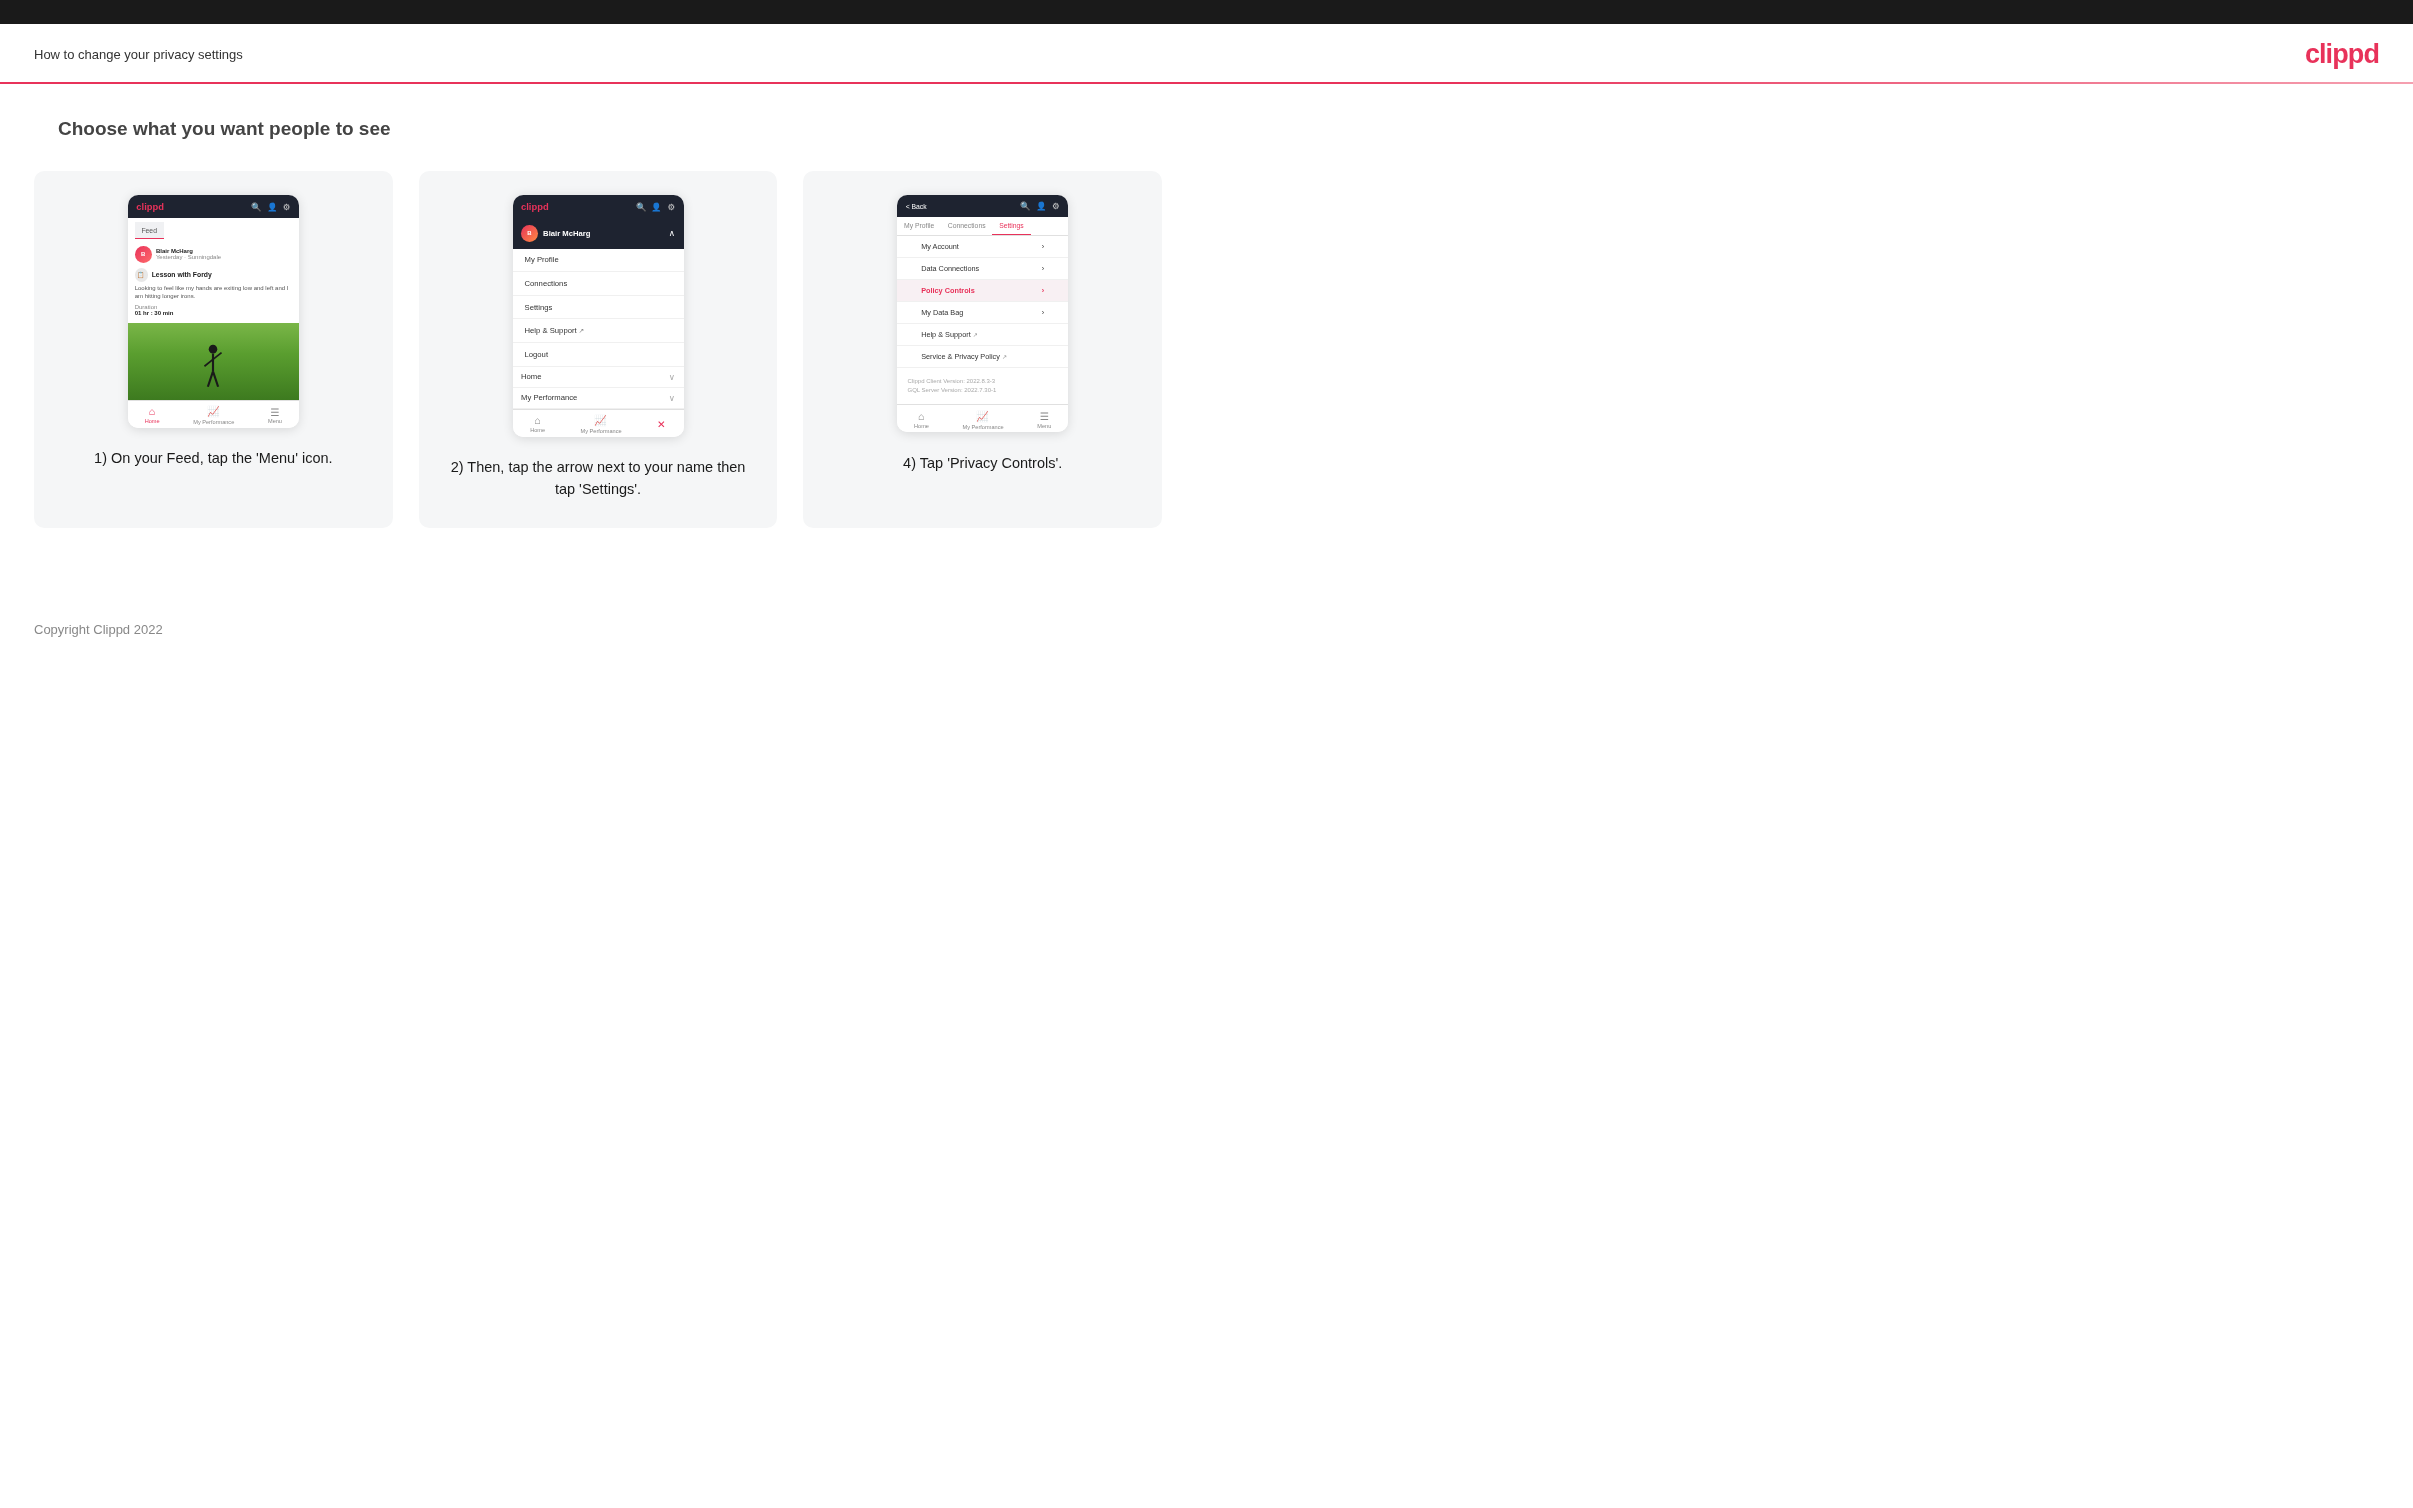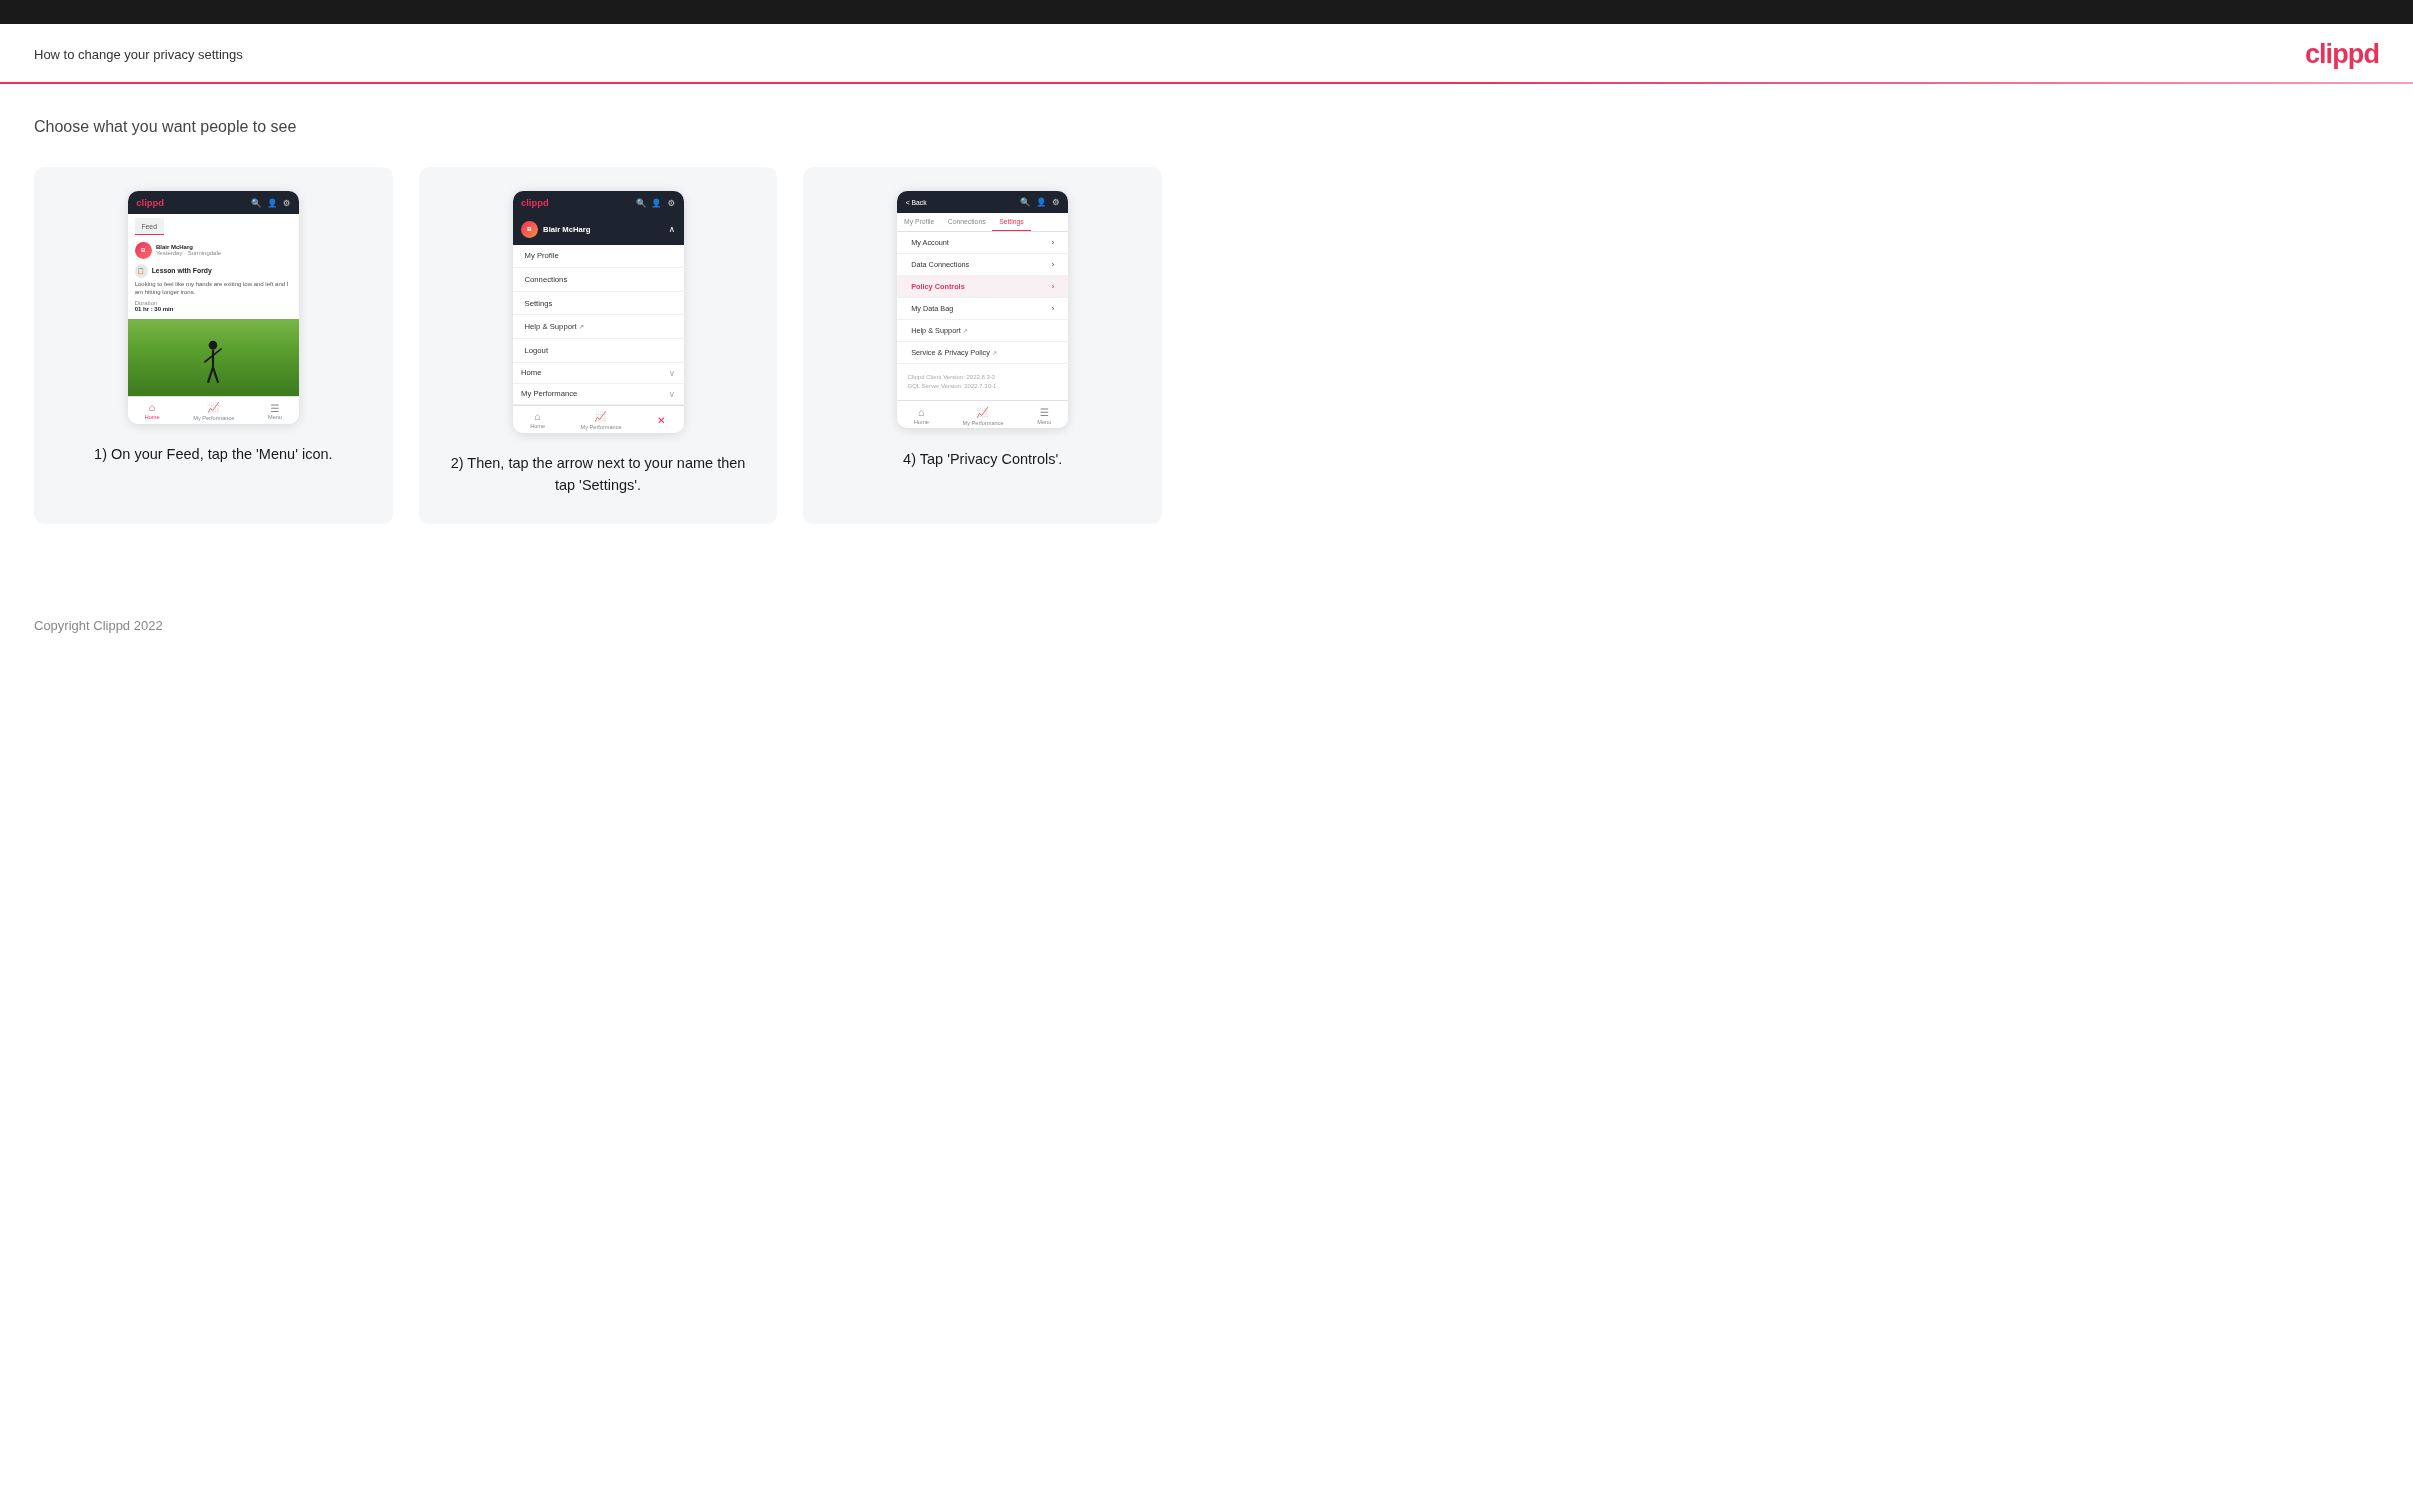--- a/index.html
+++ b/index.html
@@ -51,24 +51,25 @@
       max-width: 1196px;
     }
 
     .page-heading {
       font-size: 24px;
       font-weight: 800;
       color: #1a1a1a;
       margin-bottom: 5.1px;
     }
     .page-subheading {
-      font-size: 16px;
+      font-size: 19px;
       color: #444;
-      font-weight: 400;
+      font-weight: 700;
       margin-bottom: 31px;
+      margin-left: 24px;
     }
 
     
     .steps-row {
       display: flex;
       gap: 26px;
       align-items: stretch;
     }
 
     .step-card {
@@ -254,21 +255,21 @@
     }
     .settings-tab.active {
       color: #e8325a;
       border-bottom: 1.7px solid #e8325a;
     }
 
     .settings-item {
       display: flex;
       align-items: center;
       justify-content: space-between;
-      padding: 6px 14px;
+      padding: 6px 24px;
       border-bottom: 0.9px solid #f0f0f0;
       font-size: 7.3px;
       color: #333;
     }
     .settings-item.active {
       background: #f8f0f3;
       color: #e8325a;
       font-weight: 600;
     }
 

